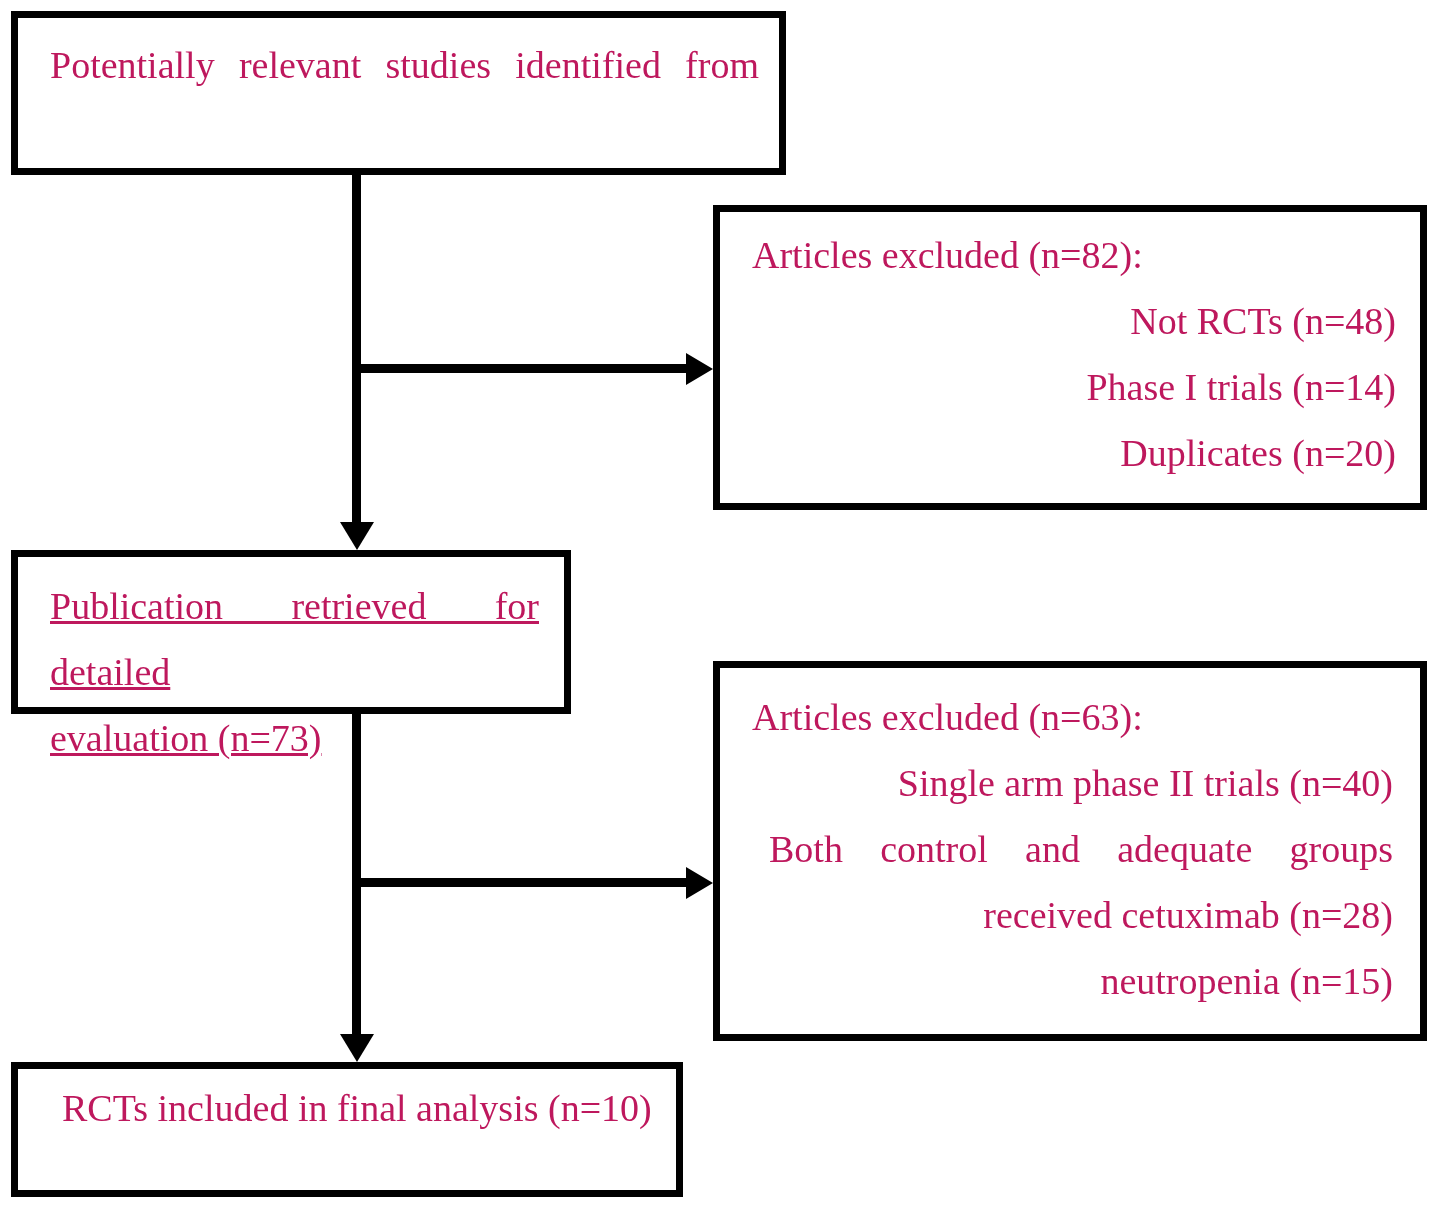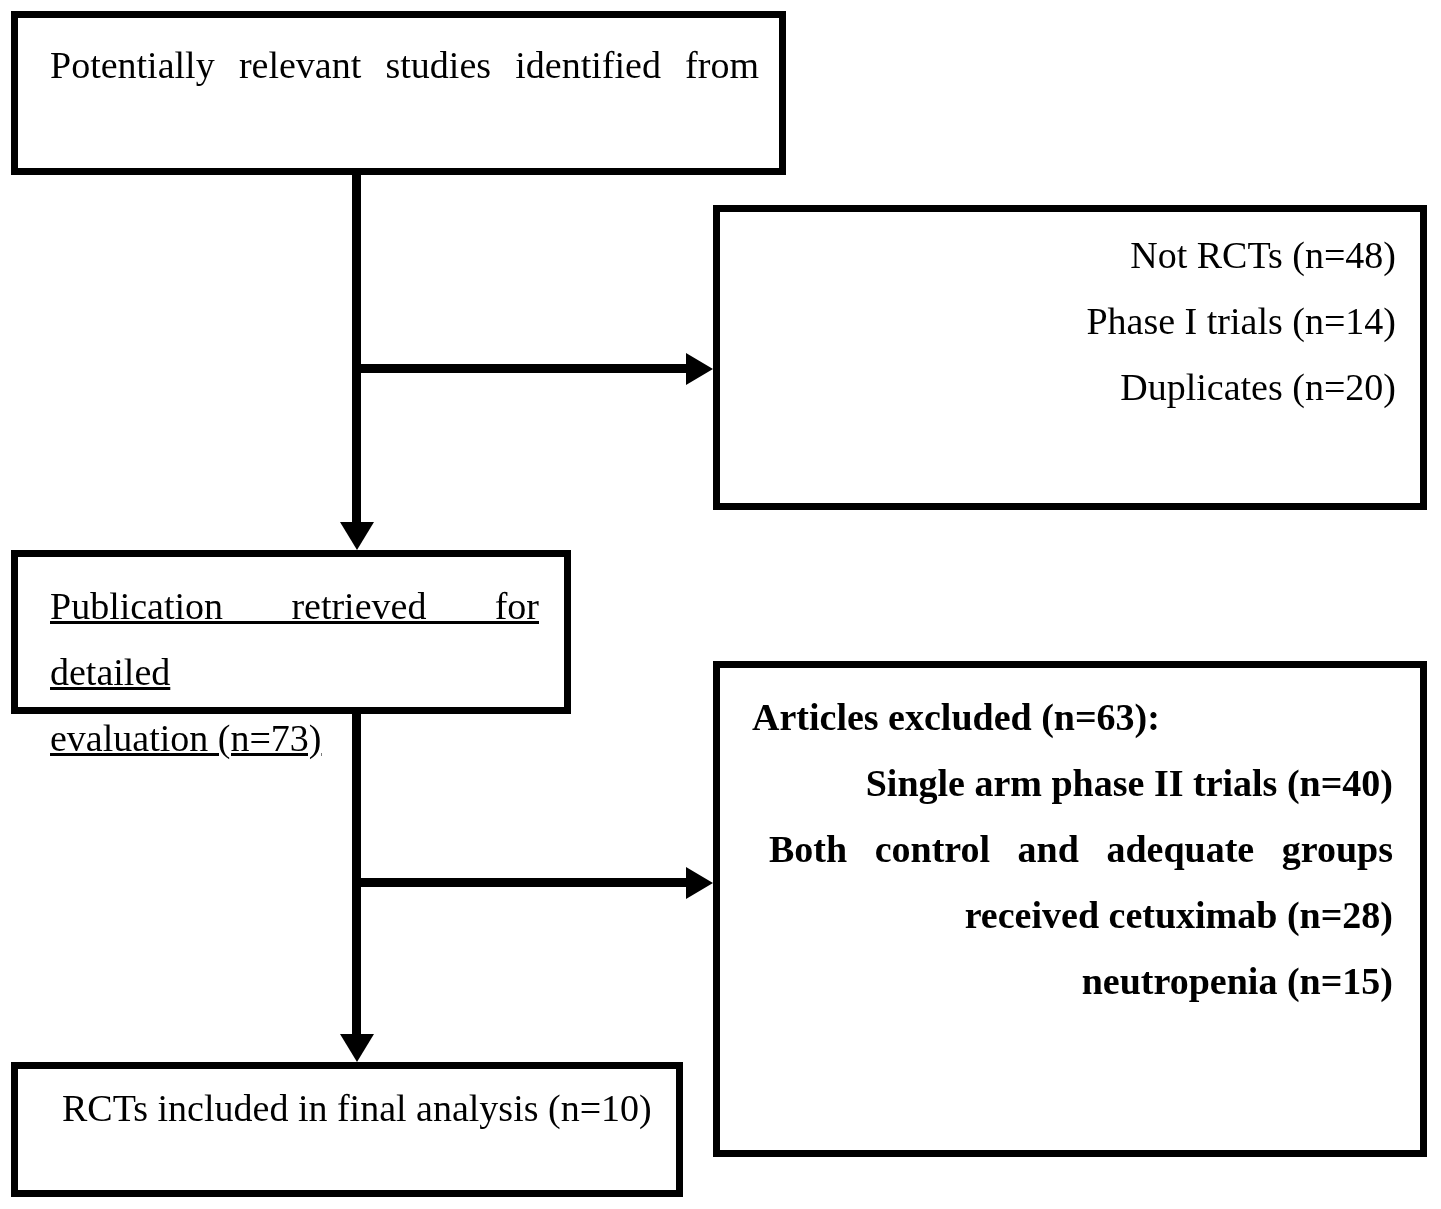--- a/index.html
+++ b/index.html
@@ -7,21 +7,21 @@
     padding: 0;
     background: #ffffff;
   }
   .canvas {
     position: relative;
     width: 1441px;
     height: 1209px;
     background: #ffffff;
     font-family: "Liberation Serif", serif;
     font-size: 38px;
-    color: #000000;
+    color: #be185d;
     overflow: hidden;
   }
   .box {
     position: absolute;
     box-sizing: border-box;
     border: 7px solid #000000;
     background: #ffffff;
   }
   .bline {
     line-height: 66px;
@@ -31,21 +31,21 @@
   .bline.just {
     white-space: normal;
     text-align: justify;
     text-align-last: justify;
   }
   .indent { padding-left: 17px; text-align: right; }
 
   #box-identified { left: 11px;  top: 11px;   width: 775px; height: 164px; padding: 14px 20px 0 32px; }
   #box-excluded1  { left: 713px; top: 205px;  width: 714px; height: 305px; padding: 10px 24px 0 32px; }
   #box-retrieved  { left: 11px;  top: 550px;  width: 560px; height: 164px; padding: 16px 25px 0 32px; text-decoration: underline; }
-  #box-excluded2  { left: 713px; top: 661px;  width: 714px; height: 496px; padding: 16px 27px 0 32px; font-weight: bold; }
+  #box-excluded2  { left: 713px; top: 661px;  width: 714px; height: 380px; padding: 16px 27px 0 32px; }
   #box-final      { left: 11px;  top: 1062px; width: 672px; height: 135px; padding: 6px 20px 0 44px; }
 
   .vline {
     position: absolute;
     width: 9px;
     background: #000000;
   }
   .hline {
     position: absolute;
     height: 9px;
@@ -84,20 +84,21 @@
   <div class="box" id="box-identified">
     <div class="bline just">Potentially relevant studies identified from</div>
   </div>
 
   <div class="vline" id="vline-1"></div>
   <div class="arrow-down" id="ahd-1"></div>
   <div class="hline" id="hline-1"></div>
   <div class="arrow-right" id="ahr-1"></div>
 
   <div class="box" id="box-excluded1">
+    <div class="bline">Articles excluded (n=82):</div>
     <div class="bline indent">Not RCTs (n=48)</div>
     <div class="bline indent">Phase I trials (n=14)</div>
     <div class="bline indent">Duplicates (n=20)</div>
   </div>
 
   <div class="box" id="box-retrieved">
     <div class="bline just">Publication retrieved for detailed</div>
     <div class="bline">evaluation (n=73)</div>
   </div>
 

